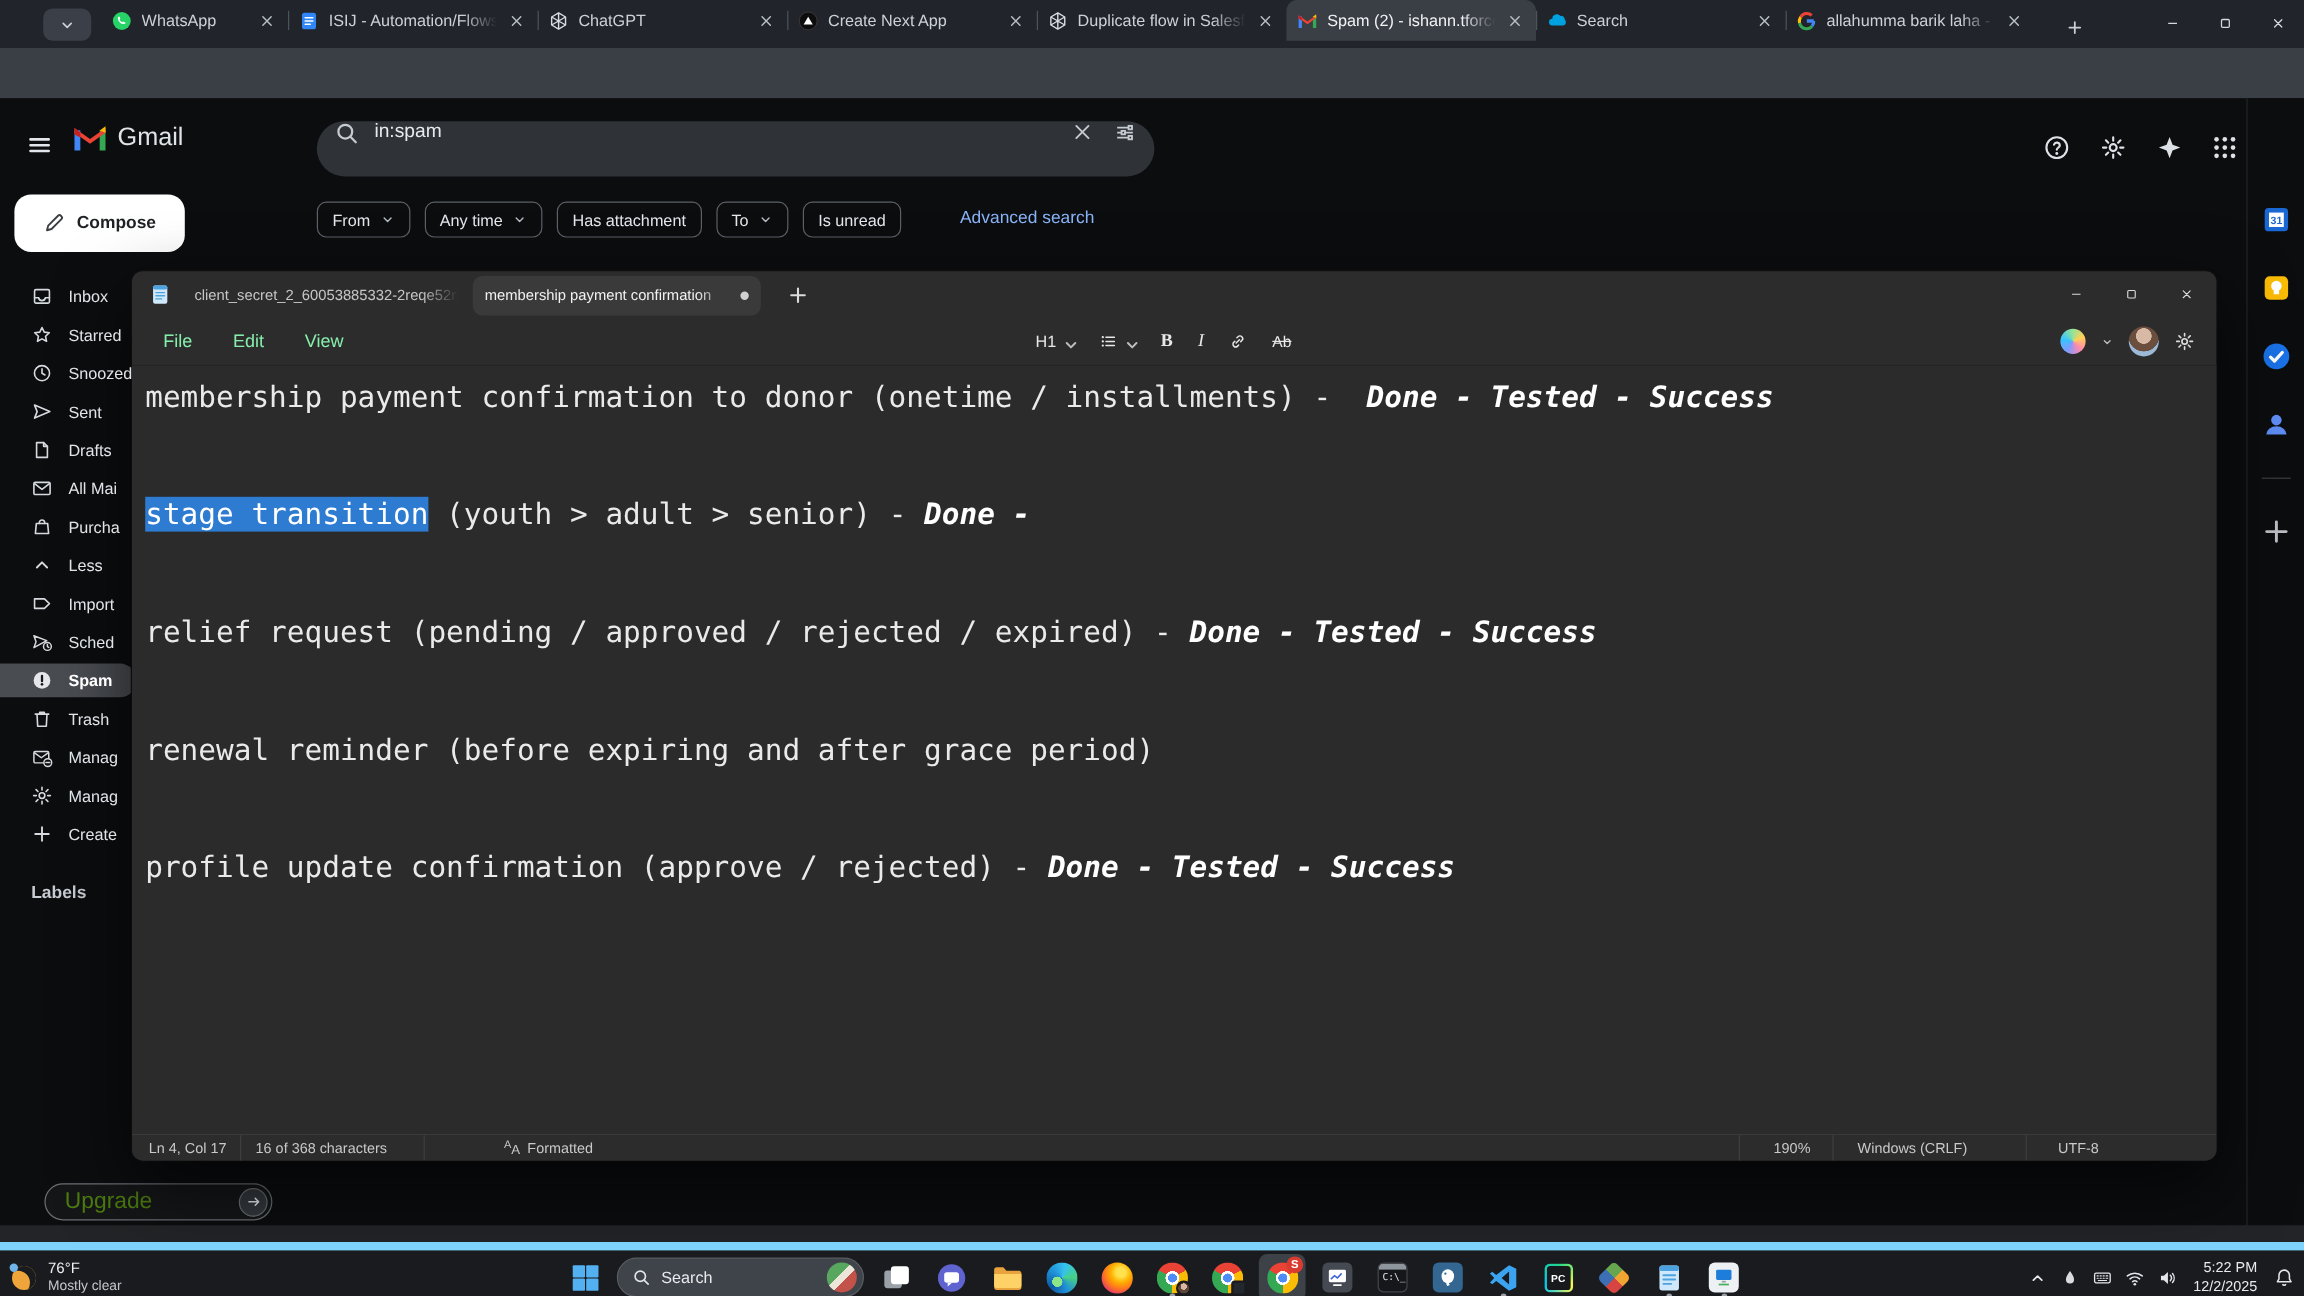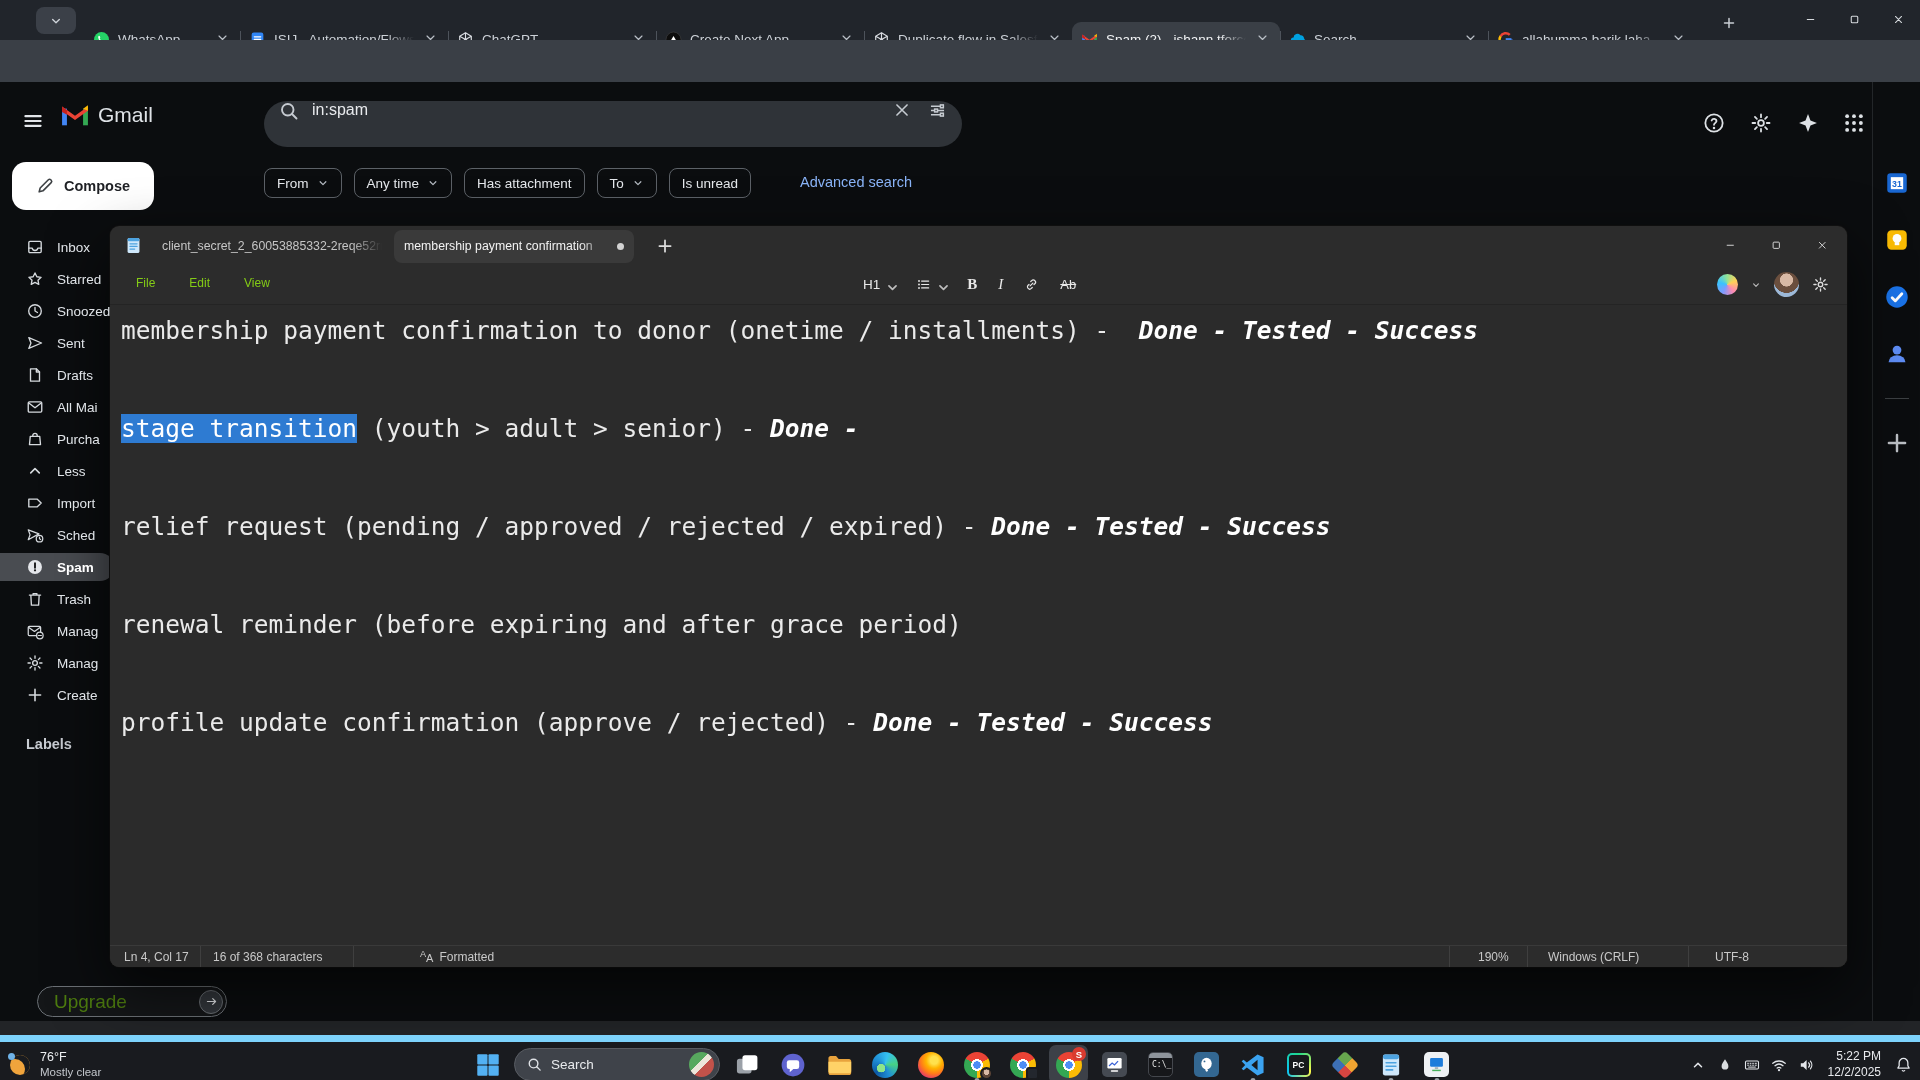--- a/index.html
+++ b/index.html
@@ -5,21 +5,21 @@
   html,body{margin:0;padding:0;background:#000;}
   #screen{position:relative;width:1920px;height:1080px;overflow:hidden;background:#0b0d0f;
     font-family:"Liberation Sans",sans-serif;-webkit-font-smoothing:antialiased;}
   svg{display:block}
 
   
   .tabstrip{position:absolute;left:0;top:0;width:100%;height:40px;background:#21252b}
   .tabsearch{position:absolute;left:36px;top:7px;width:40px;height:27px;border-radius:8px;background:#3b4048;
     color:#cfd4da;display:flex;align-items:center;justify-content:center}
   .tabsearch svg{width:14px;height:14px}
-  #tabs{position:absolute;left:84px;top:22px;height:34px;display:flex}
+  #tabs{position:absolute;left:84px;top:0;height:34px;display:flex}
   .tab{width:208px;height:34px;border-radius:9px 9px 0 0;display:flex;align-items:center;gap:8px;padding:0 9px;
     box-sizing:border-box;font-size:13.5px;color:#ccd1d7;position:relative}
   .tab:first-child{width:156px}
   .tab.active{background:#3a3f46;color:#f1f3f5}
   .tab:not(.active):not(:first-child)::before{content:"";position:absolute;left:0;top:9px;width:1px;height:16px;background:#4d535b}
   .tab.active::before{display:none}
   .fav{width:17px;height:17px;flex:none}
   .fav svg{width:100%;height:100%}
   .lbl{flex:1;min-width:0;overflow:hidden;white-space:nowrap;
     -webkit-mask-image:linear-gradient(90deg,#000 80%,transparent);mask-image:linear-gradient(90deg,#000 80%,transparent)}
@@ -109,21 +109,21 @@
     -webkit-mask-image:linear-gradient(90deg,#000 86%,transparent);mask-image:linear-gradient(90deg,#000 86%,transparent)}
   .nptab.active{height:33px;background:#3a3a3a;border-radius:8px;color:#f2f2f2;margin-left:2px}
   .npdot{width:7px;height:7px;border-radius:50%;background:#d2d2d2;margin-left:8px;flex:none}
   .npplus{position:absolute;left:545px;top:10px;width:20px;height:20px;color:#dcdcdc}
   .npplus svg{width:100%;height:100%}
   .npctrl{position:absolute;right:2px;top:0;height:38px;display:flex}
   .npcbtn{width:46px;height:38px;display:flex;align-items:center;justify-content:center;color:#dcdcdc}
   .npcbtn svg{width:12.5px;height:12.5px}
   .np-menubar{position:absolute;left:0;top:40px;width:100%;height:39px;border-bottom:1px solid #242424;box-sizing:border-box}
   #np-menus{position:absolute;left:14px;top:6px;display:flex;gap:10px}
-  .npmenu{padding:4px 12px;font-size:12px;color:#84cc16;border-radius:5px}
+  .npmenu{padding:4px 12px;font-size:15px;color:#86efac;border-radius:5px}
   .npfmt{position:absolute;left:748px;top:5px;display:flex;align-items:center;gap:11px;color:#e8e8e8}
   .fmtbtn{height:27px;display:flex;align-items:center;justify-content:center;padding:0 5px;border-radius:5px;gap:5px}
   .fmtbtn svg{width:15px;height:15px}
   .fmt-h1{font-size:13.5px}
   .fmt-b{font-weight:bold;font-size:15px;font-family:"Liberation Serif",serif}
   .fmt-i{font-style:italic;font-size:15px;font-family:"Liberation Serif",serif}
   .fmt-cf{font-size:13px;text-decoration:line-through}
   .smallchev{width:10px!important;height:10px!important;color:#bdbdbd}
   .npright{position:absolute;right:18px;top:6px;display:flex;align-items:center;gap:13px}
   .copilot{width:21px;height:21px;border-radius:50%;

